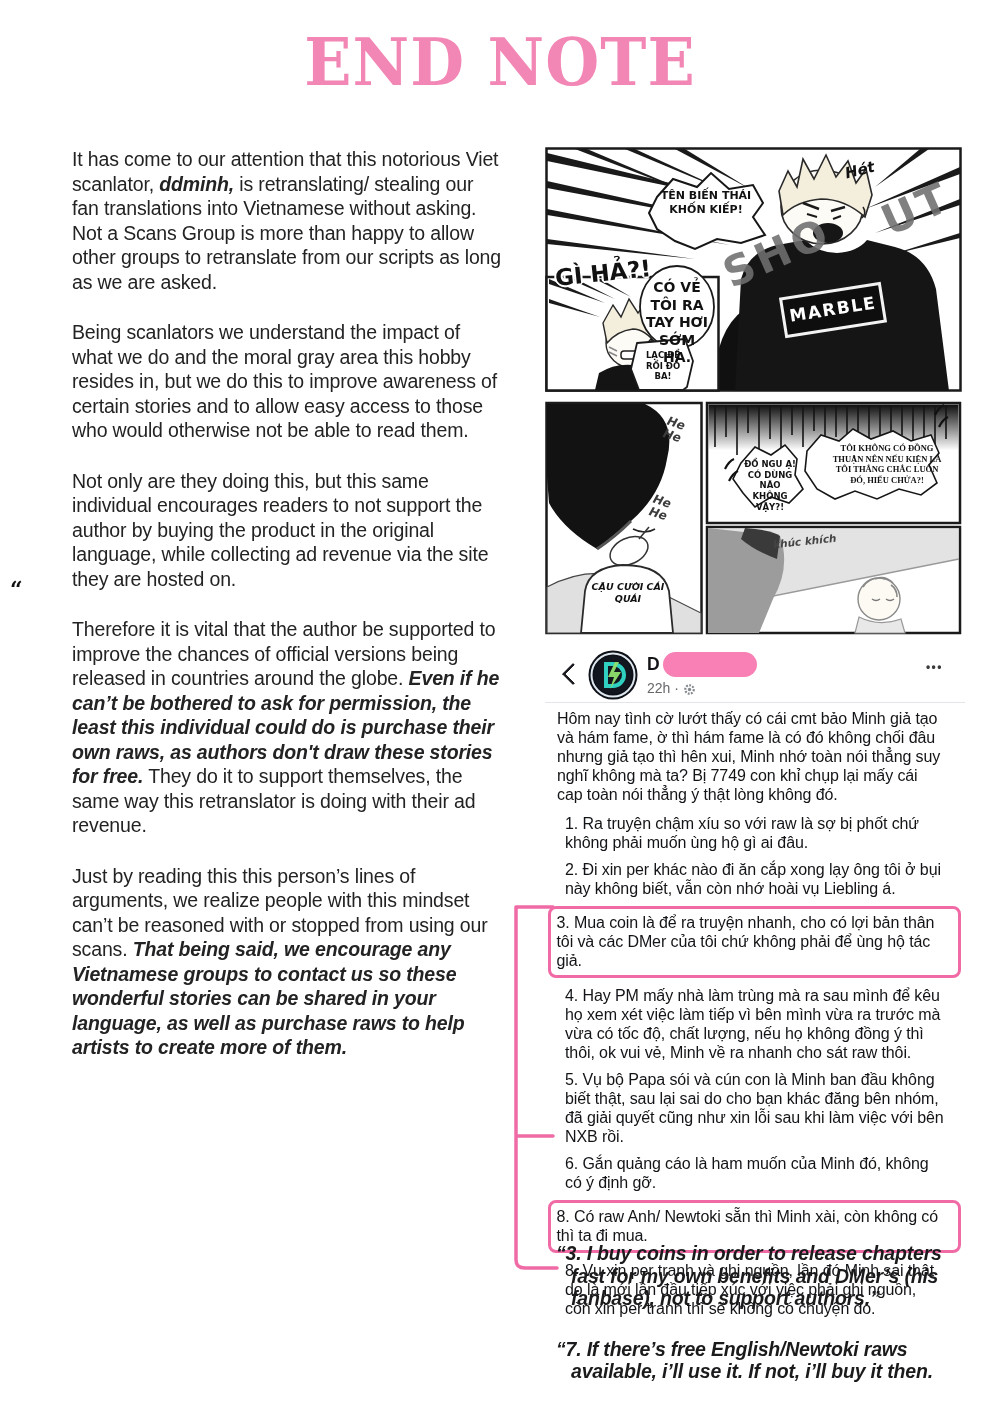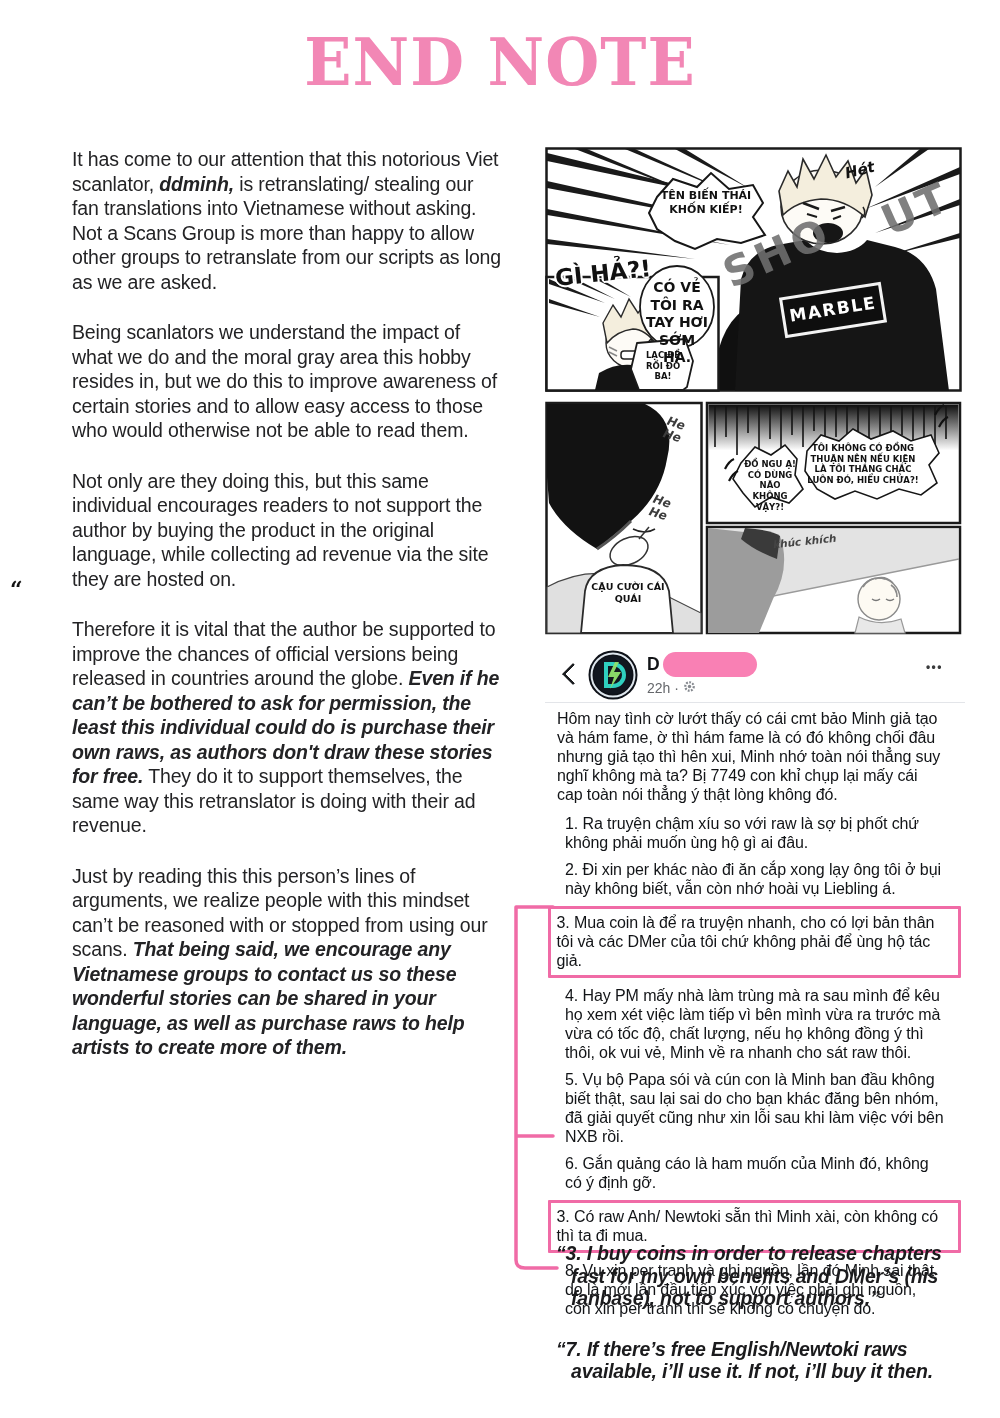--- a/index.html
+++ b/index.html
@@ -35,44 +35,44 @@
           text-shadow:2px 0 #fff,-2px 0 #fff,0 2px #fff,0 -2px #fff,1px 1px #fff,-1px -1px #fff,1px -1px #fff,-1px 1px #fff;}
   .t-cove{left:100px;top:132px;width:64px;font-size:14px;}
   .t-lacde{left:92px;top:203px;width:52px;font-size:8.5px;}
   .t-marble{left:240px;top:152px;width:96px;font-size:17px;font-weight:800;color:#ffffff;
             letter-spacing:1.5px;transform:rotate(-9deg);}
   .t-hehe1{left:116px;top:270px;width:26px;font-size:12px;font-style:italic;color:#3c3c3c;
            transform:rotate(18deg);line-height:1.05;}
   .t-hehe2{left:102px;top:348px;width:26px;font-size:12px;font-style:italic;color:#3c3c3c;
            transform:rotate(18deg);line-height:1.05;}
   .t-dongu{left:196px;top:312px;width:58px;font-size:8.5px;}
-  .t-toikhong{left:260px;top:296px;width:116px;font-size:8.5px;}
-  .t-caucuoi{left:44px;top:434px;width:78px;font-size:9.5px;}
+  .t-toikhong{left:284px;top:296px;width:116px;font-size:8.5px;font-family:Liberation Serif, serif;}
+  .t-caucuoi{left:44px;top:434px;width:78px;font-size:9.5px;font-style:italic;}
   .t-khuc{left:228px;top:388px;font-size:10.5px;font-weight:600;font-style:italic;color:#444;
           transform:rotate(-6deg);}
 
   
   .post{position:absolute;left:545px;top:648px;width:420px;color:#101113;}
   .post-header{position:relative;height:54px;}
   .back-icon{position:absolute;left:20px;top:18px;width:13px;height:13px;
              border-left:3.2px solid #1c1e21;border-bottom:3.2px solid #1c1e21;
              transform:rotate(45deg);border-radius:1px;}
   .avatar{position:absolute;left:43px;top:2px;width:50px;height:50px;}
   .name-block{position:absolute;left:102px;top:4px;}
   .name-line{height:26px;white-space:nowrap;}
   .pname{font-weight:700;font-size:17.5px;color:#121417;}
   .censor{display:inline-block;width:94px;height:25px;background:#f980b4;border-radius:13px;
           vertical-align:-7px;margin-left:3px;}
-  .meta{color:#65676b;font-size:14px;margin-top:2px;display:flex;align-items:flex-start;gap:4px;}
+  .meta{color:#65676b;font-size:14px;margin-top:2px;display:flex;align-items:flex-end;gap:4px;}
   .more{position:absolute;right:22px;top:12px;color:#3a3b3c;font-size:12px;letter-spacing:1.5px;font-weight:700;}
   .post-body{border-top:1px solid #e3e5e9;padding:6px 12px 0 12px;font-size:16px;line-height:19px;
              color:#121417;letter-spacing:-0.1px;}
   .intro{margin:0 12px 10px 0;}
   .item{margin:8px;}
-  .item.hl{border:3.5px solid #f06ba6;border-radius:1px;margin:1px -8px 6px -9px;
+  .item.hl{border:3.5px solid #f06ba6;border-radius:8px;margin:1px -8px 6px -9px;
            padding:4px 4px 5px 5.5px;}
 
   
   .connector{position:absolute;left:505px;top:880px;z-index:3;}
 
   
   .quotes{position:absolute;left:556px;top:1236px;width:412px;font-size:19.5px;line-height:22.5px;
           font-weight:700;font-style:italic;color:#1b1b1d;letter-spacing:-0.2px;}
   .quote{margin:6px 0 28px 0;padding-left:15px;text-indent:-15px;}
 </style>
@@ -221,21 +221,21 @@
       <span class="more">•••</span>
     </div>
     <div class="post-body">
       <p class="intro">Hôm nay tình cờ lướt thấy có cái cmt bảo Minh giả tạo và hám fame, ờ thì hám fame là có đó không chối đâu nhưng giả tạo thì hên xui, Minh nhớ toàn nói thẳng suy nghĩ không mà ta? Bị 7749 con khỉ chụp lại mấy cái cap toàn nói thẳng ý thật lòng không đó.</p>
       <p class="item">1. Ra truyện chậm xíu so với raw là sợ bị phốt chứ không phải muốn ùng hộ gì ai đâu.</p>
       <p class="item">2. Đi xin per khác nào đi ăn cắp xong lạy ông tôi ở bụi này không biết, vẫn còn nhớ hoài vụ Liebling á.</p>
       <p class="item hl">3. Mua coin là để ra truyện nhanh, cho có lợi bản thân tôi và các DMer của tôi chứ không phải để ùng hộ tác giả.</p>
       <p class="item">4. Hay PM mấy nhà làm trùng mà ra sau mình để kêu họ xem xét việc làm tiếp vì bên mình vừa ra trước mà vừa có tốc độ, chất lượng, nếu họ không đồng ý thì thôi, ok vui vẻ, Minh về ra nhanh cho sát raw thôi.</p>
       <p class="item">5. Vụ bộ Papa sói và cún con là Minh ban đầu không biết thật, sau lại sai do cho bạn khác đăng bên nhóm, đã giải quyết cũng như xin lỗi sau khi làm việc với bên NXB rồi.</p>
       <p class="item">6. Gắn quảng cáo là ham muốn của Minh đó, không có ý định gỡ.</p>
-      <p class="item hl">3. Có raw Anh/ Newtoki sẵn thì Minh xài, còn không có thì ta đi mua.</p>
+      <p class="item hl">8. Có raw Anh/ Newtoki sẵn thì Minh xài, còn không có thì ta đi mua.</p>
       <p class="item">8. Vụ xin per tranh và ghi nguồn, lần đó Minh sai thật do là mới lần đầu tiếp xúc với việc phải ghi nguồn, còn xin per tranh thì sẽ không có chuyện đó.</p>
     </div>
   </div>
 
   <svg class="connector" width="70" height="410" viewBox="0 0 70 410">
     <path d="M48 27 H11 V380 Q11 388 20 388 H52 M11 256 H48" fill="none" stroke="#f06ba6" stroke-width="3.5" stroke-linejoin="round" stroke-linecap="round"></path>
   </svg>
 
   <div class="quotes">
     <p class="quote">“3. I buy coins in order to release chapters fast for my own benefits and DMer’s (his fanbase), not to support authors.”</p>

